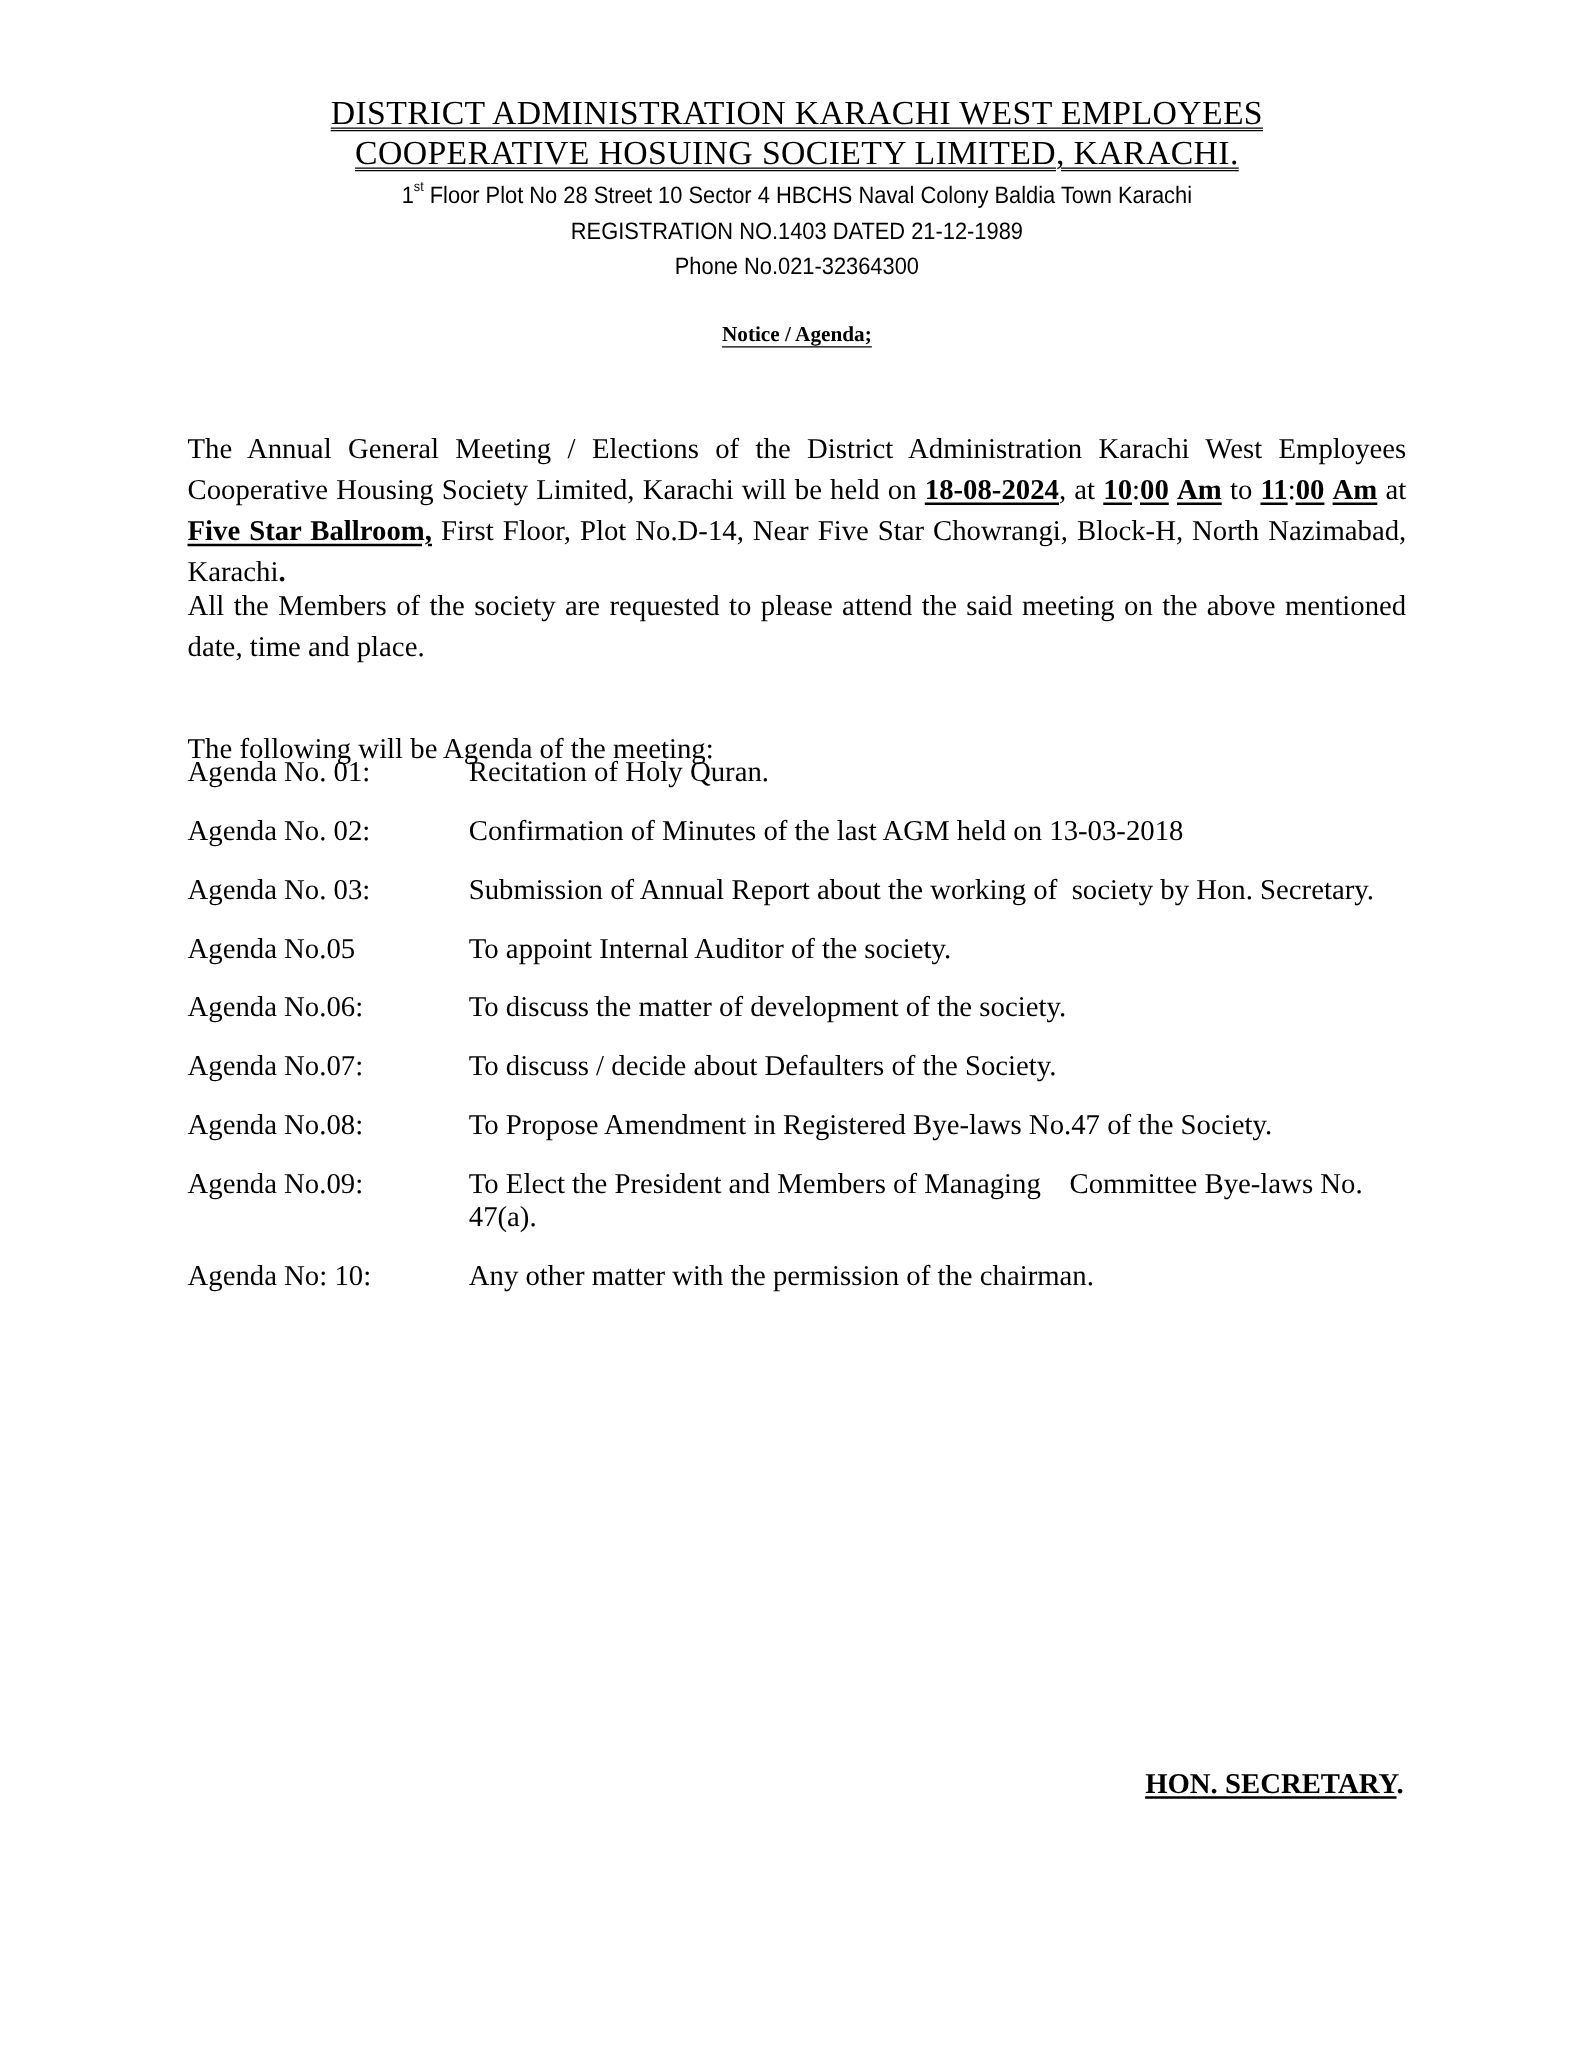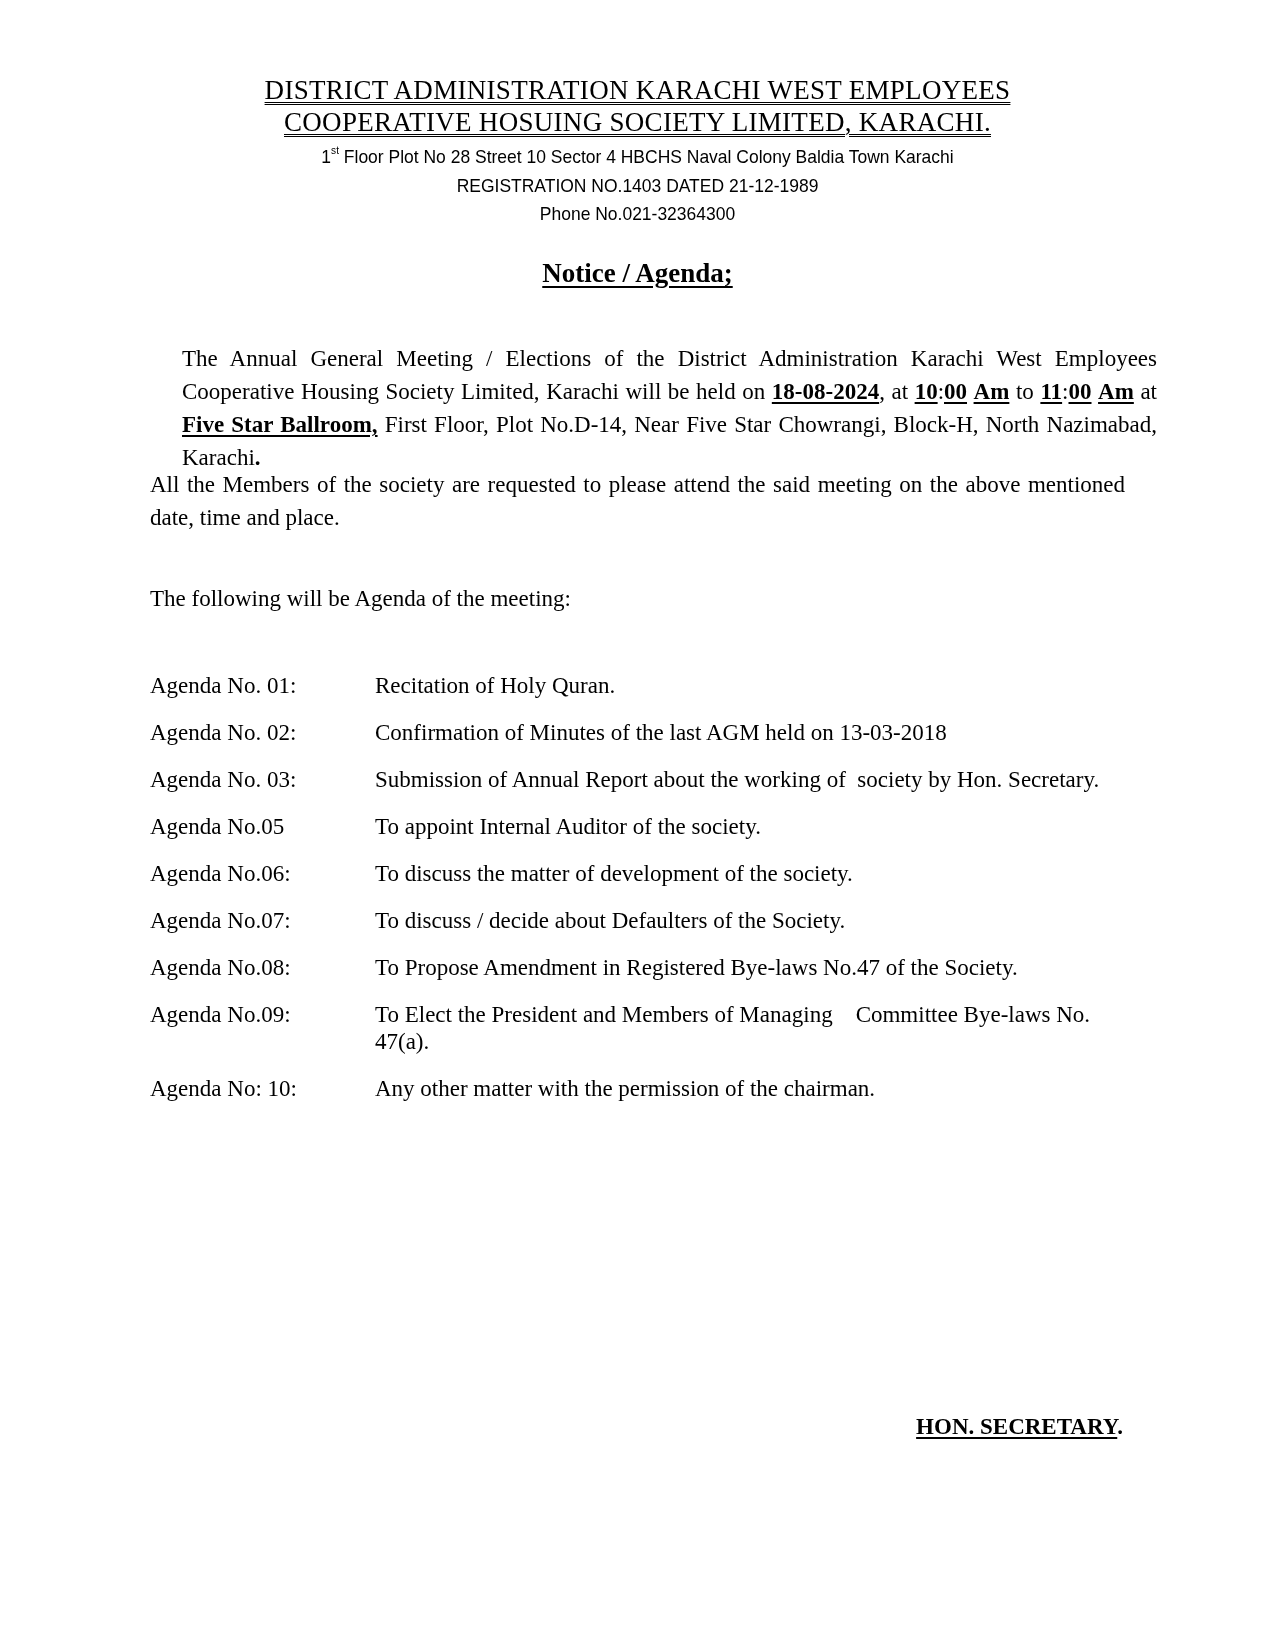--- a/index.html
+++ b/index.html
@@ -20,40 +20,40 @@
       font-family: "Liberation Sans", sans-serif; font-size: 19px; line-height: 24px;
       transform: scaleX(0.92); transform-origin: center;
     }
     .info sup { font-size: 11px; position: relative; top: -2px; }
     .info-addr { top: 140px; }
     .info-reg { top: 174px; }
     .info-phone { top: 202px; }
 
     .notice-heading {
       position: absolute; left: 0; width: 1275px; text-align: center; top: 258px;
-      font-family: "Liberation Serif", serif; font-weight: bold; font-size: 27px;
+      font-family: "Liberation Serif", serif; font-weight: bold; font-size: 17px;
     }
     .notice-heading span { text-decoration: underline; text-underline-offset: 4px; }
 
     .body-text {
       position: absolute; left: 150px; width: 975px;
       font-family: "Liberation Serif", serif; font-size: 23px; line-height: 33px;
       text-align: justify;
     }
-    .para-1 { top: 342px; margin-left: 32px; }
+    .para-1 { top: 342px; }
     .para-2 { top: 468px; }
     .b-u { font-weight: bold; text-decoration: underline; text-underline-offset: 3px; }
     .b { font-weight: bold; }
 
     .agenda-heading {
       position: absolute; left: 150px; top: 584px;
       font-family: "Liberation Serif", serif; font-weight: normal; font-size: 23px; line-height: 30px;
     }
 
-    .agenda-list { position: absolute; left: 150px; top: 672px; width: 975px; }
+    .agenda-list { position: absolute; left: 150px; top: 604px; width: 975px; }
     .agenda-row {
       display: flex; font-family: "Liberation Serif", serif; font-size: 23px; line-height: 27px;
       margin-bottom: 20px;
     }
     .agenda-label { width: 225px; flex: 0 0 225px; }
     .agenda-desc { flex: 1; white-space: pre-wrap; }
 
     .signature {
       position: absolute; right: 152px; top: 1414px;
       font-family: "Liberation Serif", serif; font-weight: bold; font-size: 23px;

